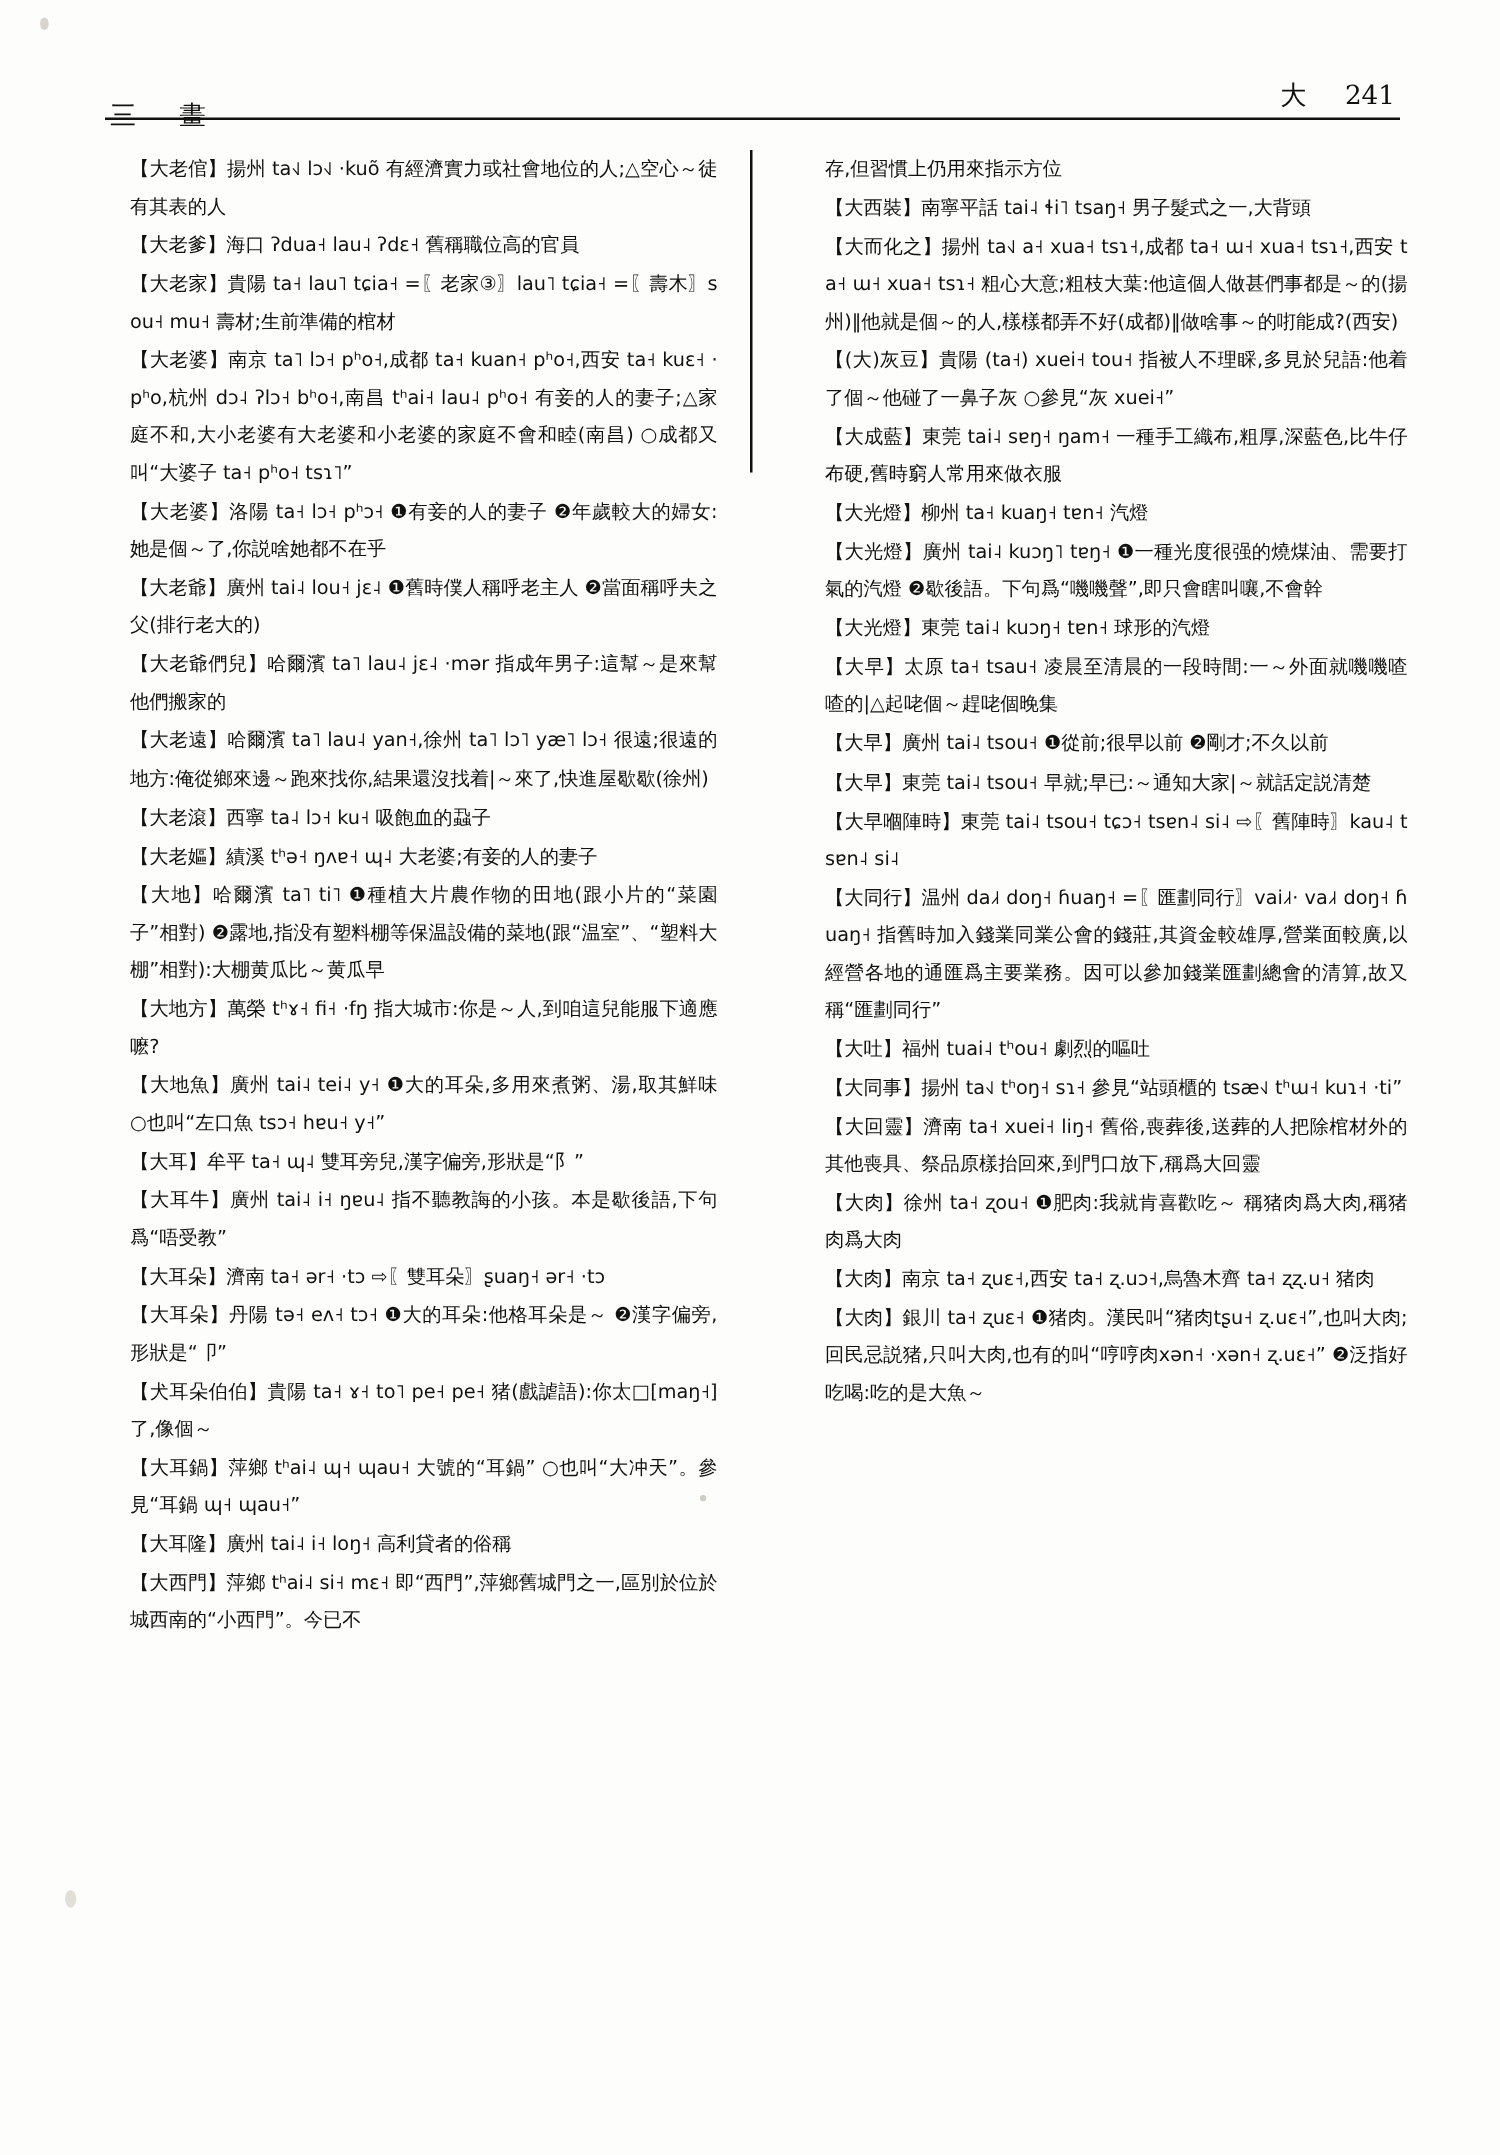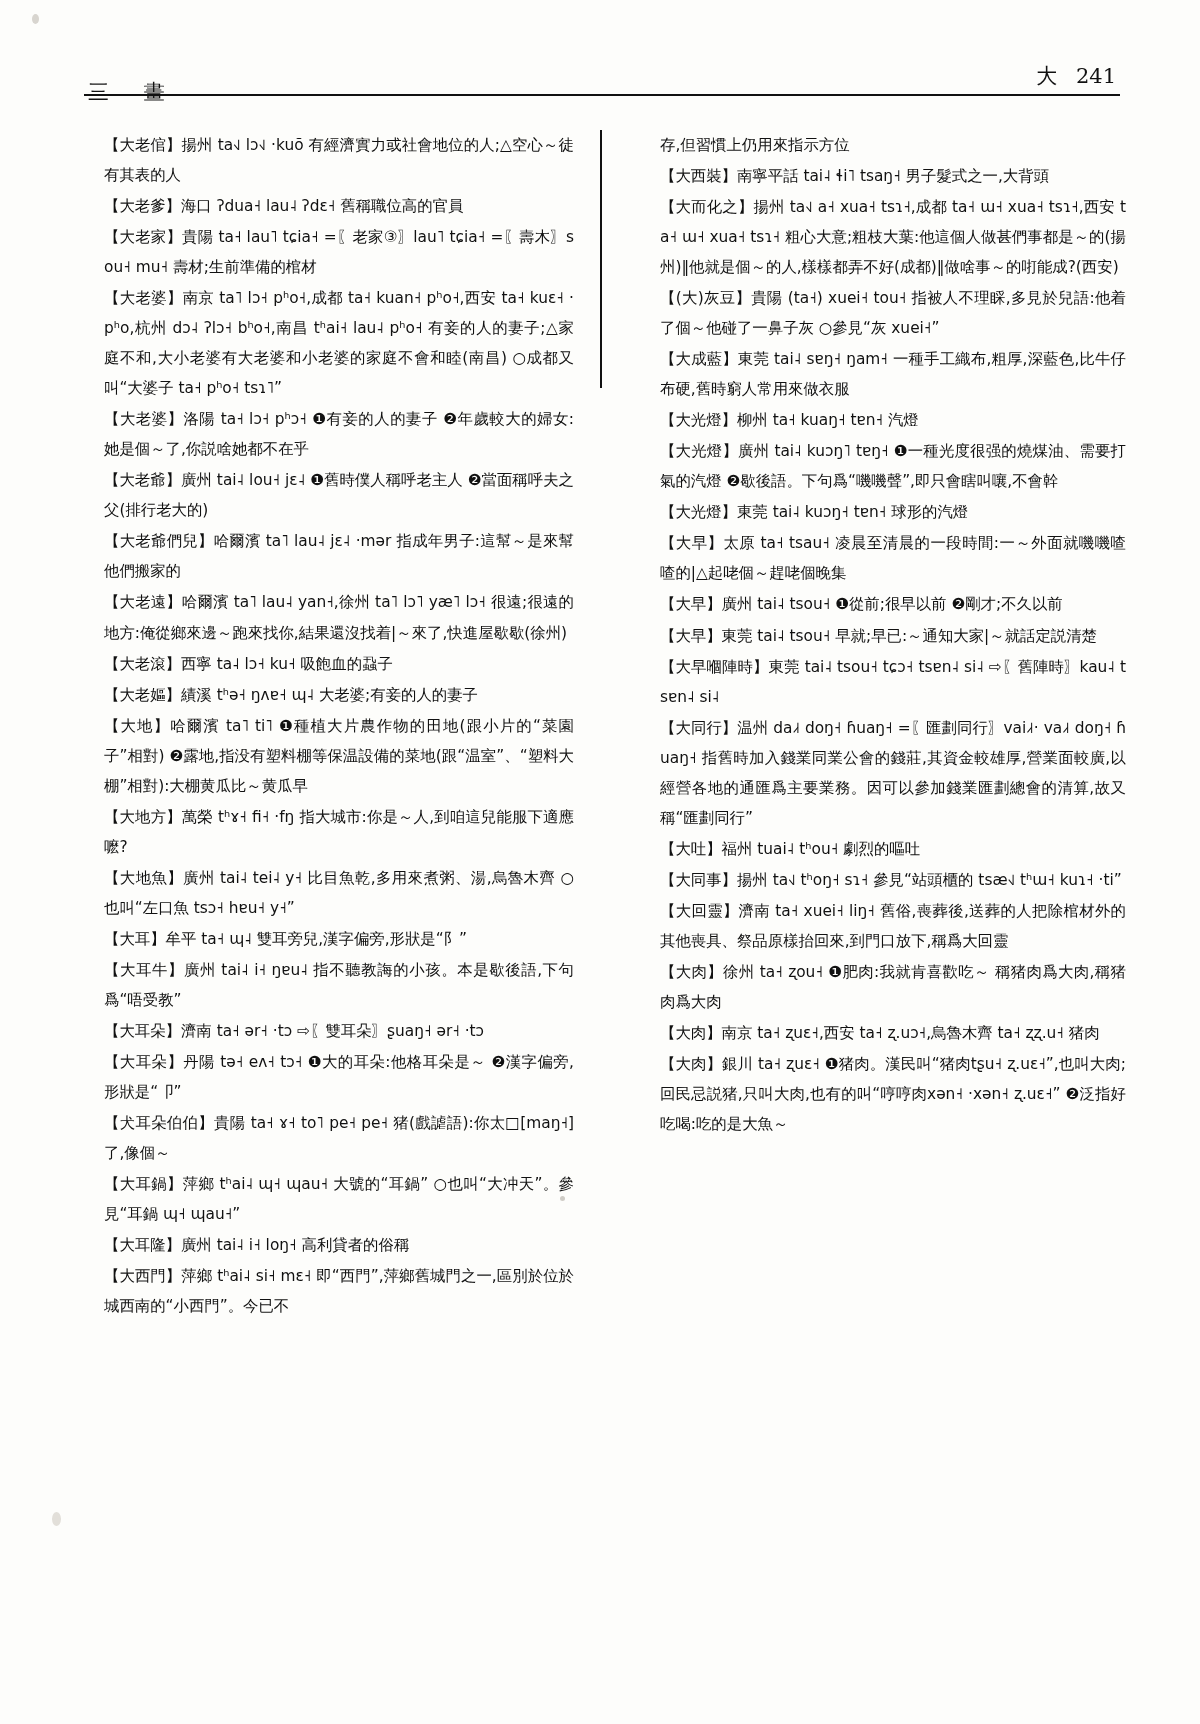--- a/index.html
+++ b/index.html
@@ -24,29 +24,29 @@
   .hdr-left {
     position:absolute; left:14px; top:22px;
     font-size:21px; letter-spacing:14px;
     font-family:"DejaVu Serif", serif;
   }
   .hdr-right {
     position:absolute; right:10px; top:6px;
     font-size:21px;
     font-family:"DejaVu Serif", serif;
   }
-  .hdr-right .pnum { margin-left:12px; }
+  .hdr-right .pnum { margin-left:24px; }
   .rule {
     position:absolute; left:10px; right:6px; top:38px;
     height:2px; background:#111;
   }
   
   .cols {
     position:relative;
-    margin-top:30px;
+    margin-top:20px;
     height:1540px;
     display:flex;
     gap:0px;
   }
   .col {
     width:50%;
     box-sizing:border-box;
     font-size:15.4px;
     line-height:1.95;
   }
@@ -104,21 +104,21 @@
       <p class="entry">【大老家】貴陽 ta˧ lau˥ tɕia˧ =〖老家③〗lau˥ tɕia˧ =〖壽木〗sou˧ mu˧ 壽材;生前準備的棺材</p>
       <p class="entry">【大老婆】南京 ta˥ lɔ˧ pʰo˧,成都 ta˧ kuan˧ pʰo˧,西安 ta˧ kuɛ˧ ·pʰo,杭州 dɔ˨ ʔlɔ˧ bʰo˧,南昌 tʰai˧ lau˨ pʰo˧ 有妾的人的妻子;△家庭不和,大小老婆有大老婆和小老婆的家庭不會和睦(南昌) ○成都又叫“大婆子 ta˧ pʰo˧ tsɿ˥”</p>
       <p class="entry">【大老婆】洛陽 ta˧ lɔ˧ pʰɔ˧ ❶有妾的人的妻子 ❷年歲較大的婦女:她是個～了,你説啥她都不在乎</p>
       <p class="entry">【大老爺】廣州 tai˨ lou˧ jɛ˨ ❶舊時僕人稱呼老主人 ❷當面稱呼夫之父(排行老大的)</p>
       <p class="entry">【大老爺們兒】哈爾濱 ta˥ lau˨ jɛ˨ ·mər 指成年男子:這幫～是來幫他們搬家的</p>
       <p class="entry">【大老遠】哈爾濱 ta˥ lau˨ yan˧,徐州 ta˥ lɔ˥ yæ˥ lɔ˧ 很遠;很遠的地方:俺從鄉來邊～跑來找你,結果還沒找着|～來了,快進屋歇歇(徐州)</p>
       <p class="entry">【大老滾】西寧 ta˨ lɔ˧ ku˧ 吸飽血的蝨子</p>
       <p class="entry">【大老嫗】績溪 tʰə˧ ŋʌɐ˧ ɰ˨ 大老婆;有妾的人的妻子</p>
       <p class="entry">【大地】哈爾濱 ta˥ ti˥ ❶種植大片農作物的田地(跟小片的“菜園子”相對) ❷露地,指没有塑料棚等保温設備的菜地(跟“温室”、“塑料大棚”相對):大棚黄瓜比～黄瓜早</p>
       <p class="entry">【大地方】萬榮 tʰɤ˧ fi˧ ·fŋ 指大城市:你是～人,到咱這兒能服下適應嚒?</p>
-      <p class="entry">【大地魚】廣州 tai˨ tei˨ y˧ 比目魚乾,多用來煮粥、湯,烏魯木齊 ○也叫“左口魚 tsɔ˧ hɐu˧ y˧”</p>
+      <p class="entry">【大地魚】廣州 tai˨ tei˨ y˧ ❶大的耳朵,多用來煮粥、湯,取其鮮味 ○也叫“左口魚 tsɔ˧ hɐu˧ y˧”</p>
       <p class="entry">【大耳】牟平 ta˧ ɰ˨ 雙耳旁兒,漢字偏旁,形狀是“阝”</p>
       <p class="entry">【大耳牛】廣州 tai˨ i˧ ŋɐu˨ 指不聽教誨的小孩。本是歇後語,下句爲“唔受教”</p>
       <p class="entry">【大耳朵】濟南 ta˧ ər˧ ·tɔ ⇨〖雙耳朵〗ʂuaŋ˧ ər˧ ·tɔ</p>
       <p class="entry">【大耳朵】丹陽 tə˧ eʌ˧ tɔ˧ ❶大的耳朵:他格耳朵是～ ❷漢字偏旁,形狀是“卩”</p>
       <p class="entry">【犬耳朵伯伯】貴陽 ta˧ ɤ˧ to˥ pe˧ pe˧ 猪(戲謔語):你太□[maŋ˧]了,像個～</p>
       <p class="entry">【大耳鍋】萍鄉 tʰai˨ ɰ˧ ɰau˧ 大號的“耳鍋” ○也叫“大冲天”。參見“耳鍋 ɰ˧ ɰau˧”</p>
       <p class="entry">【大耳隆】廣州 tai˨ i˧ loŋ˧ 高利貸者的俗稱</p>
       <p class="entry">【大西門】萍鄉 tʰai˨ si˧ mɛ˧ 即“西門”,萍鄉舊城門之一,區別於位於城西南的“小西門”。今已不</p>
       <p class="entry"></p>
     </div>

